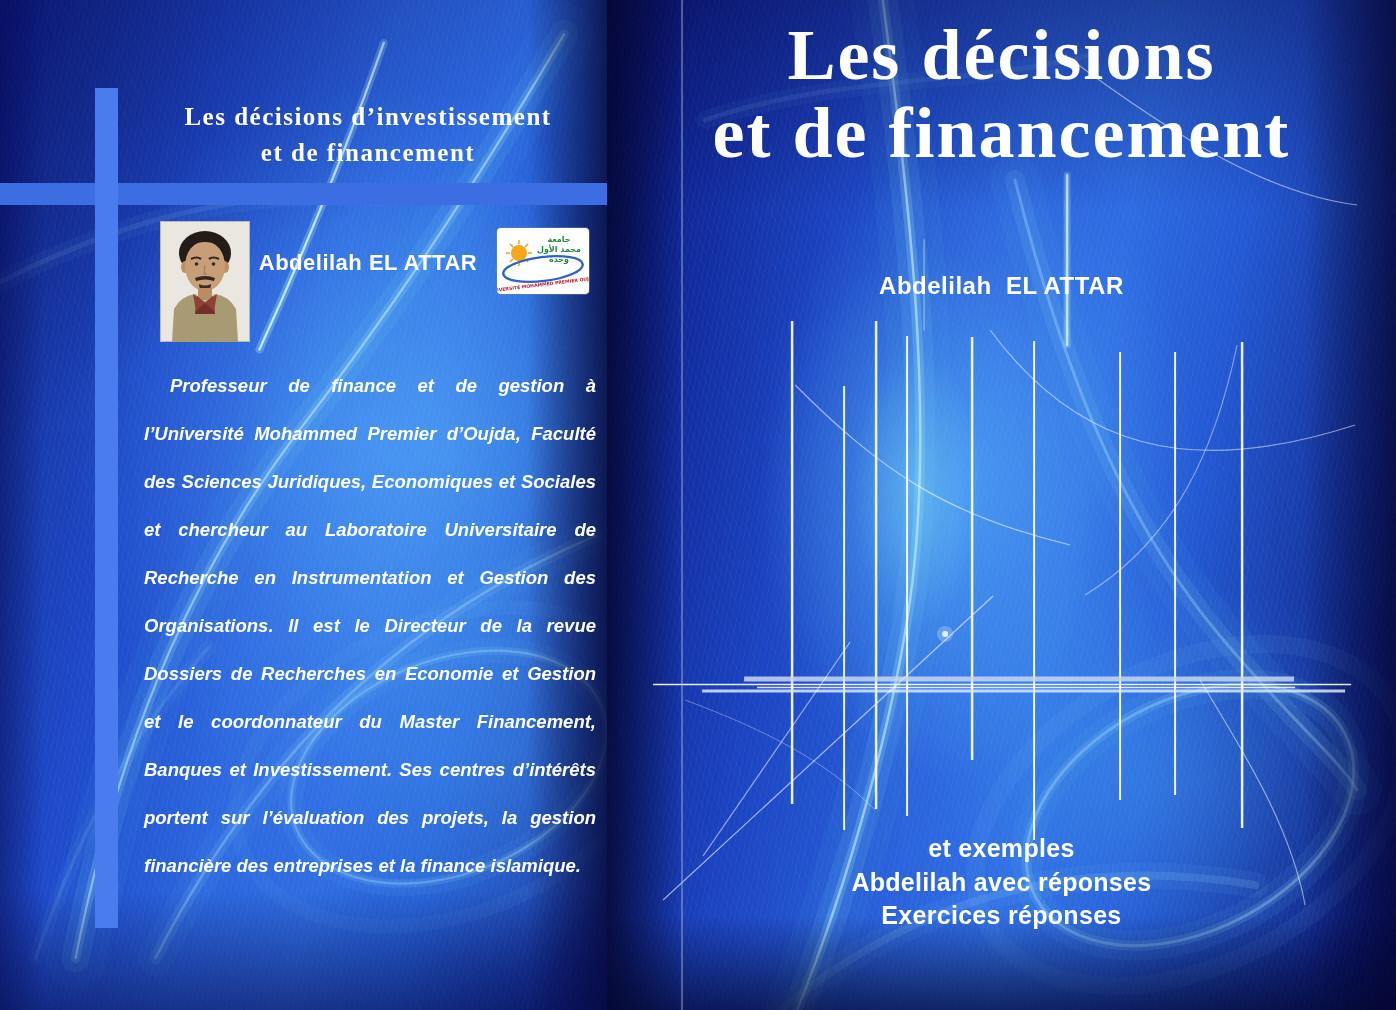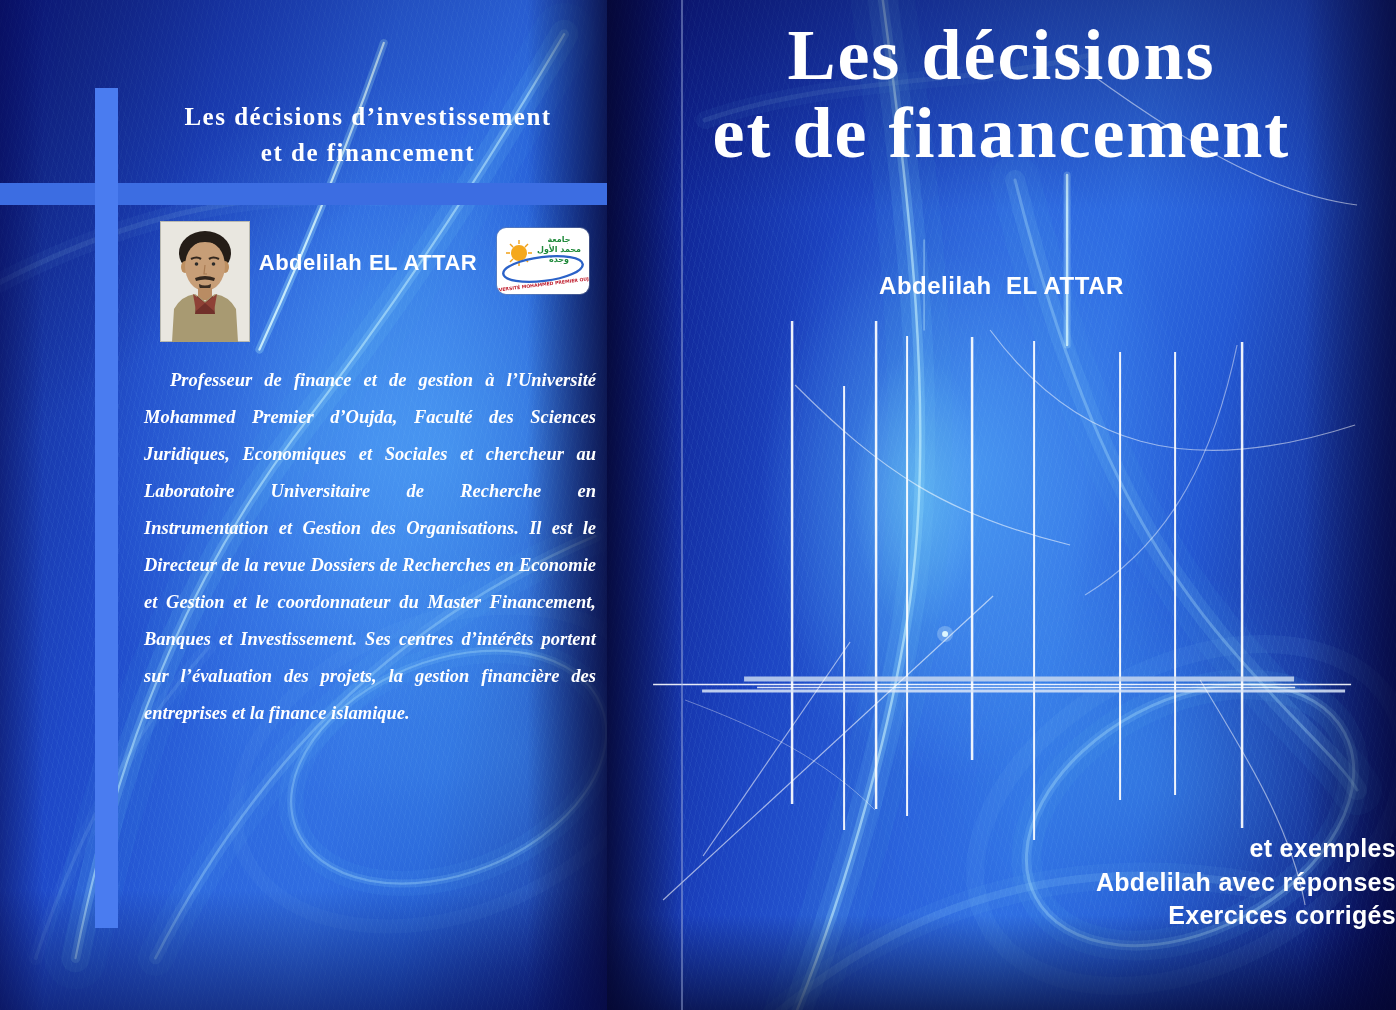--- a/index.html
+++ b/index.html
@@ -51,32 +51,32 @@
   .vbar{left:95px;top:88px;width:23px;height:840px;background:#4a7cf0;z-index:6;}
 
   
   .bc-title{left:110px;top:99px;width:516px;text-align:center;z-index:10;
             font-family:"Liberation Serif",serif;font-weight:bold;color:#fff;
             font-size:25px;line-height:36px;letter-spacing:1.5px;}
   .bc-author{left:118px;top:250px;width:500px;text-align:center;z-index:10;
              color:#fff;font-weight:bold;font-size:22px;letter-spacing:.5px;}
   .photo{left:160px;top:221px;width:90px;height:121px;z-index:10;}
   .logo{left:497px;top:228px;width:92px;height:66px;z-index:10;background:#fff;
-        border-radius:9px;box-shadow:0 0 0 1px rgba(120,130,160,.45);overflow:hidden;}
+        border-radius:4px;box-shadow:0 0 0 1px rgba(120,130,160,.45);overflow:hidden;}
   .bio{left:144px;top:362px;width:452px;margin:0;z-index:10;
-       font-family:Liberation Serif, serif;font-style:italic;font-weight:600;
-       color:#fff;font-size:18.5px;line-height:37px;text-align:justify;text-indent:26px;}
+       font-family:Liberation Sans, sans-serif;font-style:italic;font-weight:600;
+       color:#fff;font-size:18.5px;line-height:48px;text-align:justify;text-indent:26px;}
 
   
   .fc-title{left:10px;right:10px;top:16px;margin:0;text-align:center;z-index:10;
             font-family:"Liberation Serif",serif;font-weight:bold;color:#fff;
             font-size:72px;line-height:78px;letter-spacing:2px;}
   .fc-author{left:0;right:0;top:272px;text-align:center;z-index:10;color:#fff;
              font-weight:bold;font-size:24px;white-space:pre-wrap;letter-spacing:.5px;}
-  .features{left:0;right:0;top:832px;text-align:right;z-index:10;color:#fff;
+  .features{left:0;right:0;top:832px;text-align:center;z-index:10;color:#fff;
             font-weight:bold;font-size:25px;line-height:33.5px;letter-spacing:.3px;}
 </style>
 </head>
 <body>
 
 <div class="spread">
 
   <section class="page back">
     <div class="glow g-a"></div>
     <div class="glow g-b"></div>
@@ -239,18 +239,18 @@
     <h1 class="abs fc-title">
       <div>Les décisions</div>
       <div>et de financement</div>
     </h1>
 
     <div class="abs fc-author">Abdelilah  EL ATTAR</div>
 
     <div class="abs features">
       <div>et exemples</div>
       <div>Abdelilah avec réponses</div>
-      <div>Exercices corrigés</div>
+      <div>Exercices réponses</div>
     </div>
   </section>
 
   <div class="foldline"></div>
 </div>
 
 </body></html>

